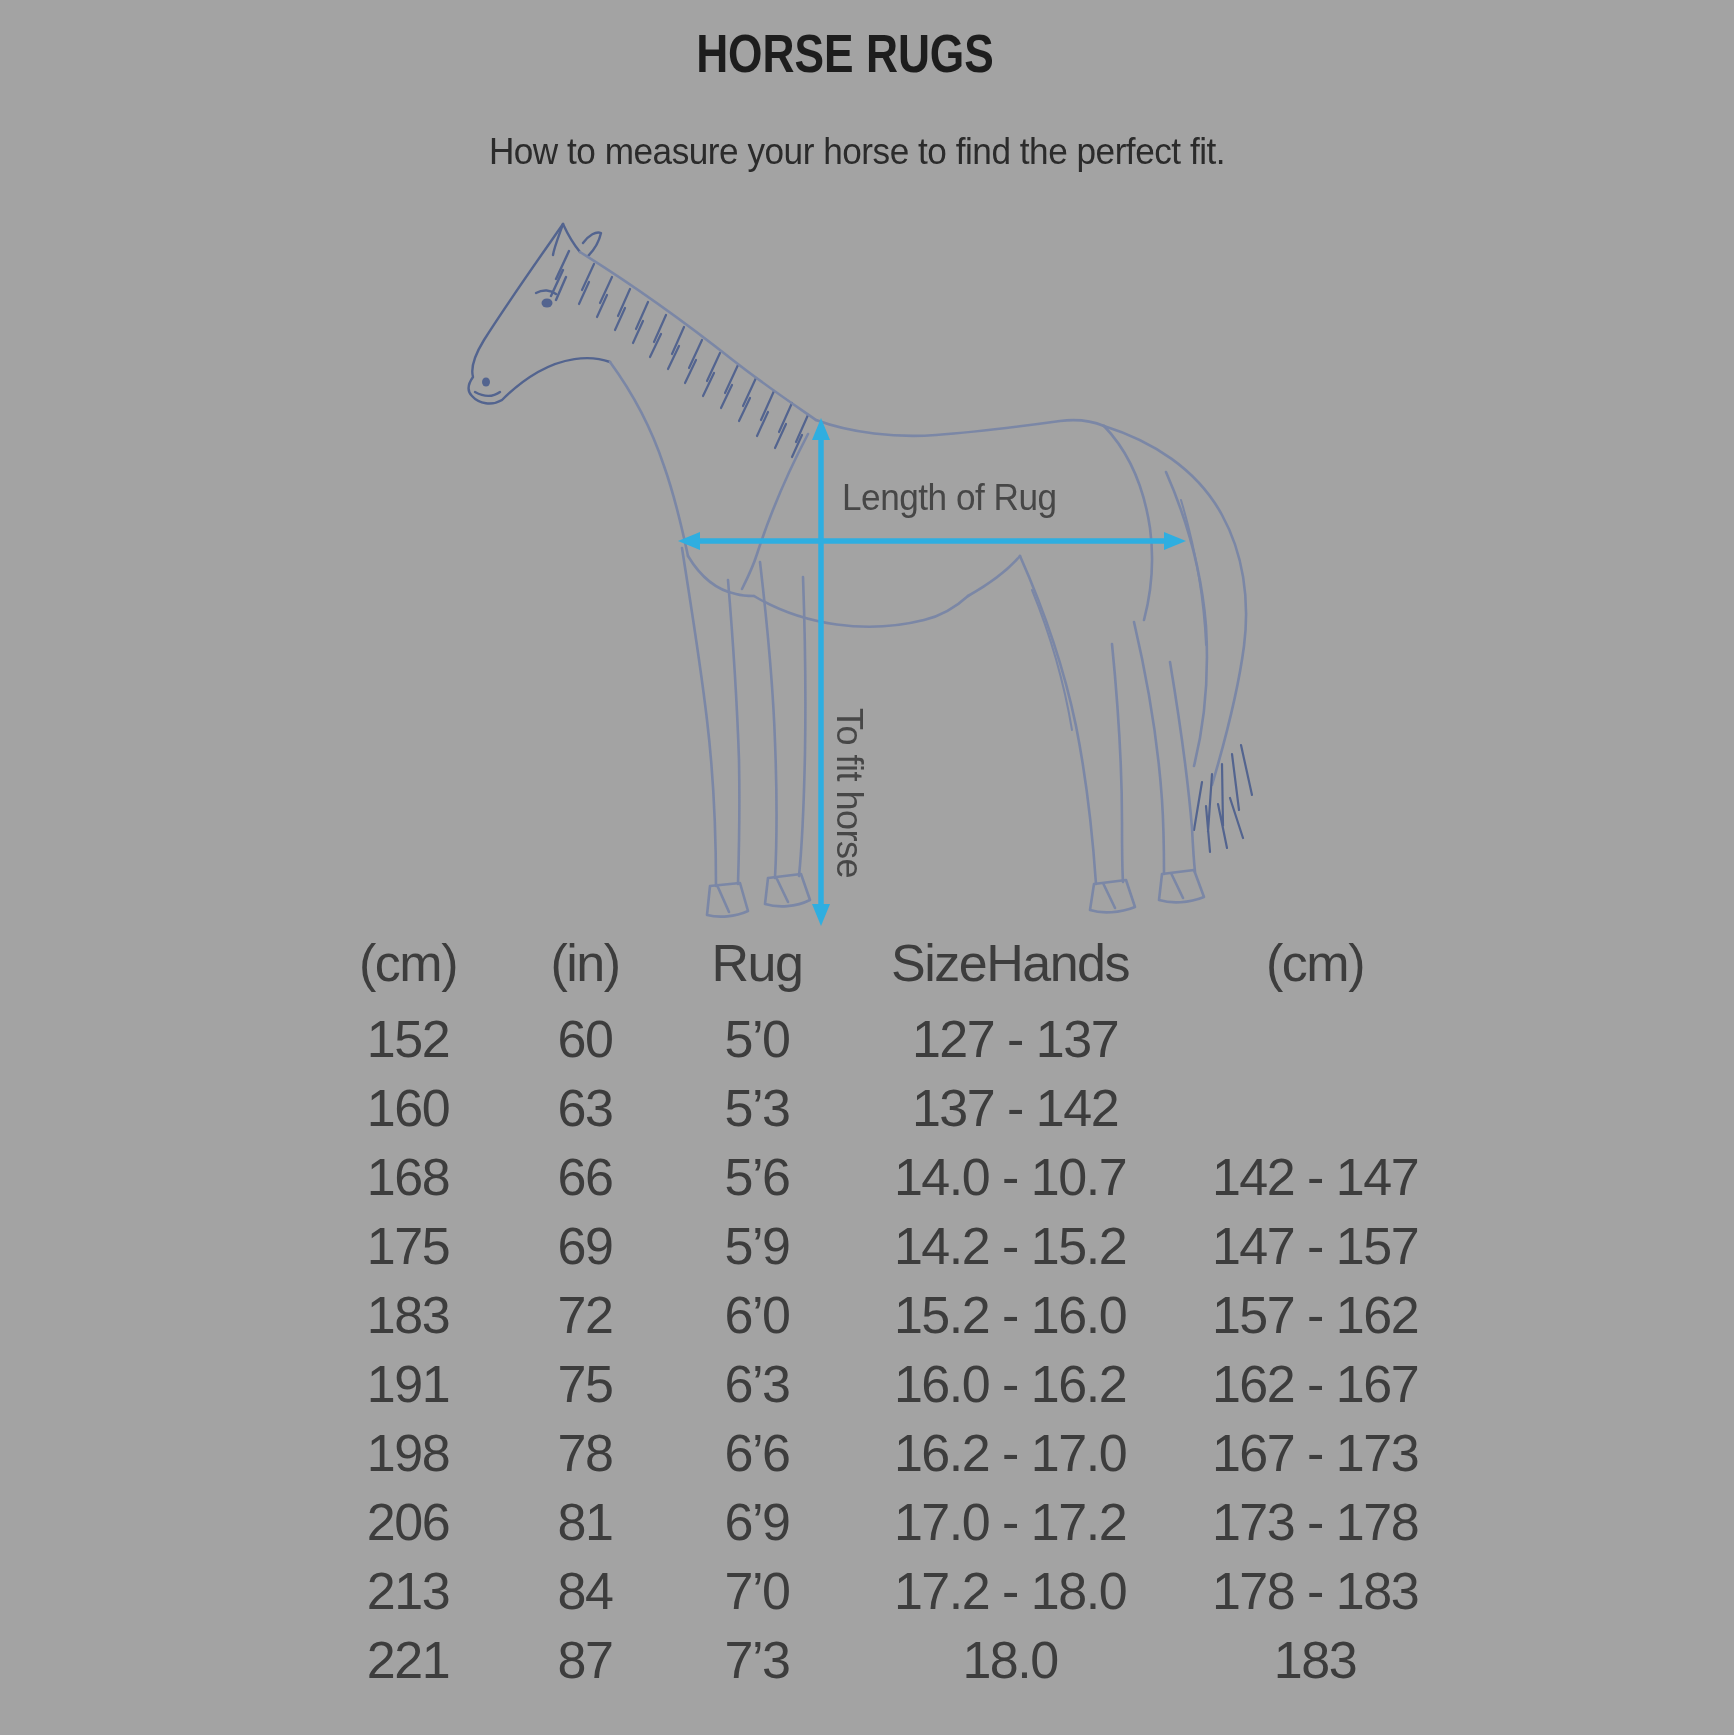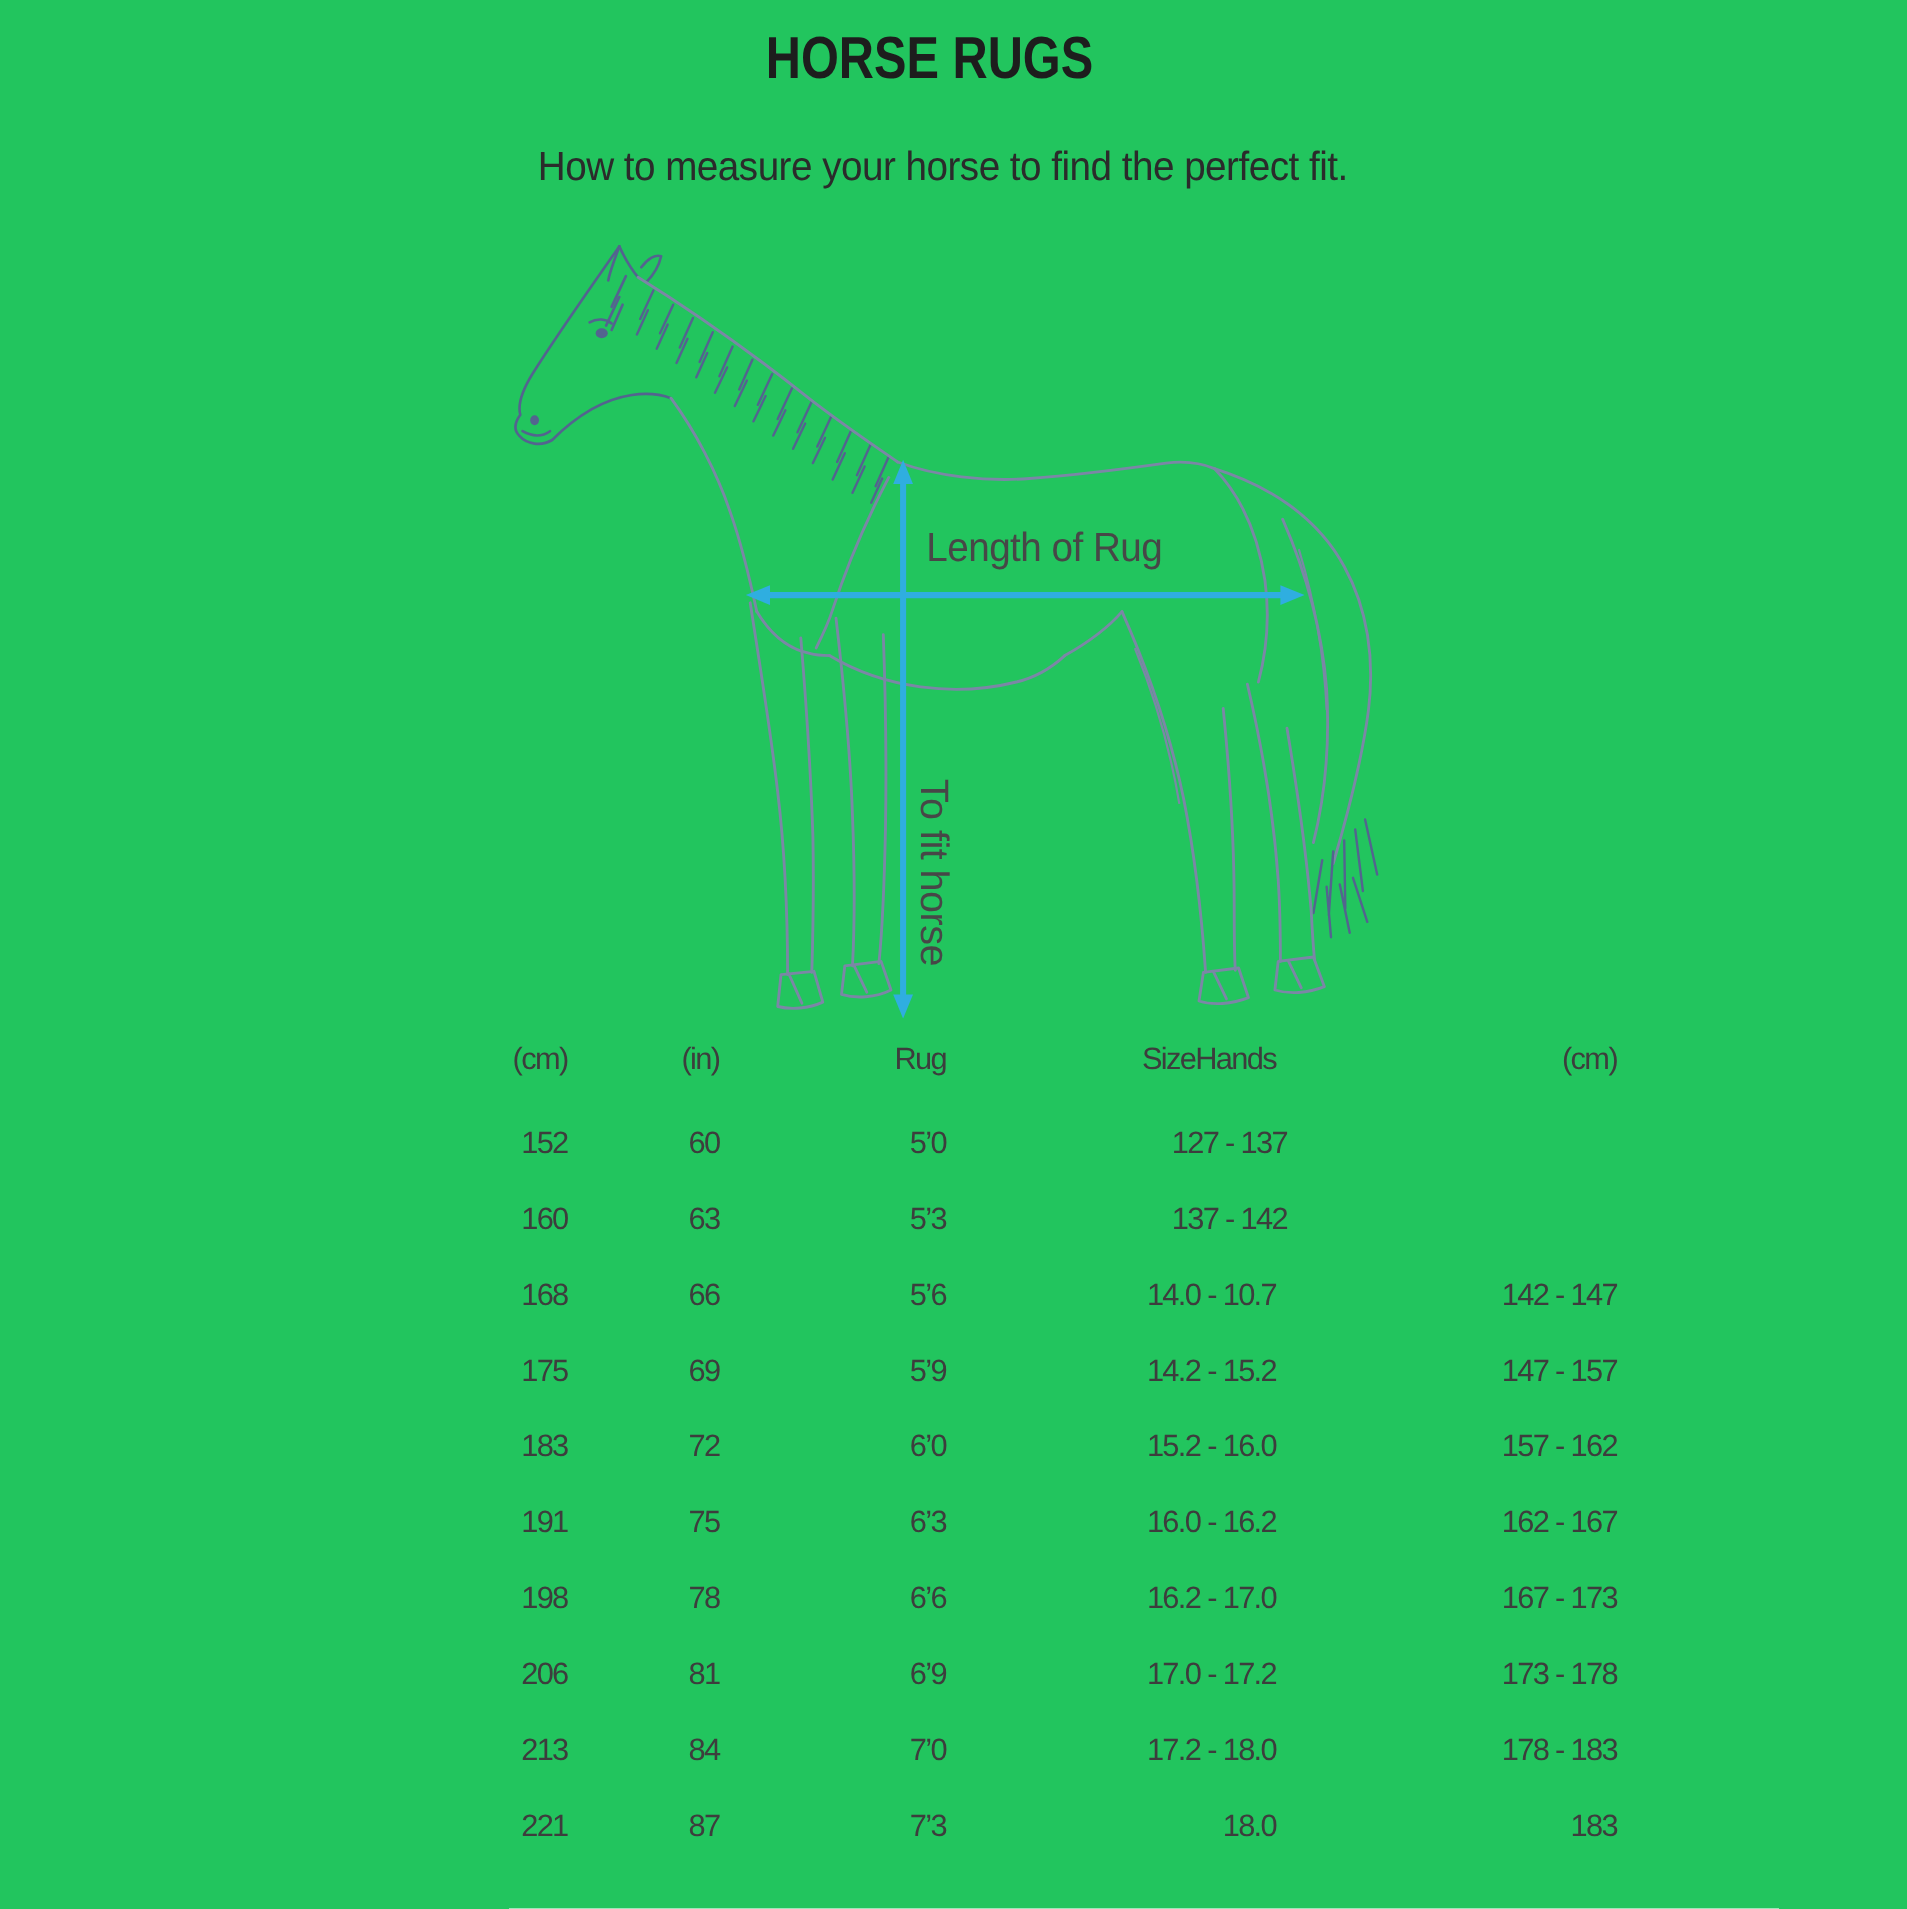--- a/index.html
+++ b/index.html
@@ -1,17 +1,17 @@
 <!DOCTYPE html>
 <html style="--accent: #2FAEE0; --outline: #7b87a6; --detail: #53648f;"><head>
 <meta charset="utf-8">
 <style>
   html,body{margin:0;padding:0;background:#ffffff;}
   .canvas{
-    position:relative;width:1734px;height:1735px;background:#22c55e;
+    position:relative;width:1734px;height:1735px;background:#a3a3a3;
     font-family:"Liberation Sans",sans-serif;overflow:hidden;
   }
   .page-title{
     position:absolute;left:0;top:22px;width:1690px;text-align:center;
     font-size:54px;font-weight:700;color:#1d1d1d;letter-spacing:0;
     transform:scaleX(0.82);transform-origin:center;white-space:nowrap;
   }
   .page-subtitle{
     position:absolute;left:0;top:131px;width:1714px;text-align:center;
     font-size:37px;font-weight:400;color:#2b2b2b;letter-spacing:-0.5px;
@@ -26,21 +26,21 @@
   }
   .label-v{
     position:absolute;left:432px;top:528px;height:210px;
     writing-mode:vertical-rl;
     font-size:36px;color:#474747;letter-spacing:-0.5px;white-space:nowrap;
   }
   .size-table{position:absolute;left:300px;top:928px;width:1170px;}
   .tr{display:flex;height:69px;align-items:center;}
   .tr.gap{margin-bottom:7px;}
   .td{
-    text-align:right;font-size:28px;color:#3d3d3d;letter-spacing:-1.5px;
+    text-align:center;font-size:52px;color:#3d3d3d;letter-spacing:-1.5px;
     font-weight:400;white-space:nowrap;
   }
   .c0{width:216px;}
   .c1{width:138px;}
   .c2{width:206px;}
   .c3{width:300px;}
   .c4{width:310px;}
 </style>
 </head>
 <body>

